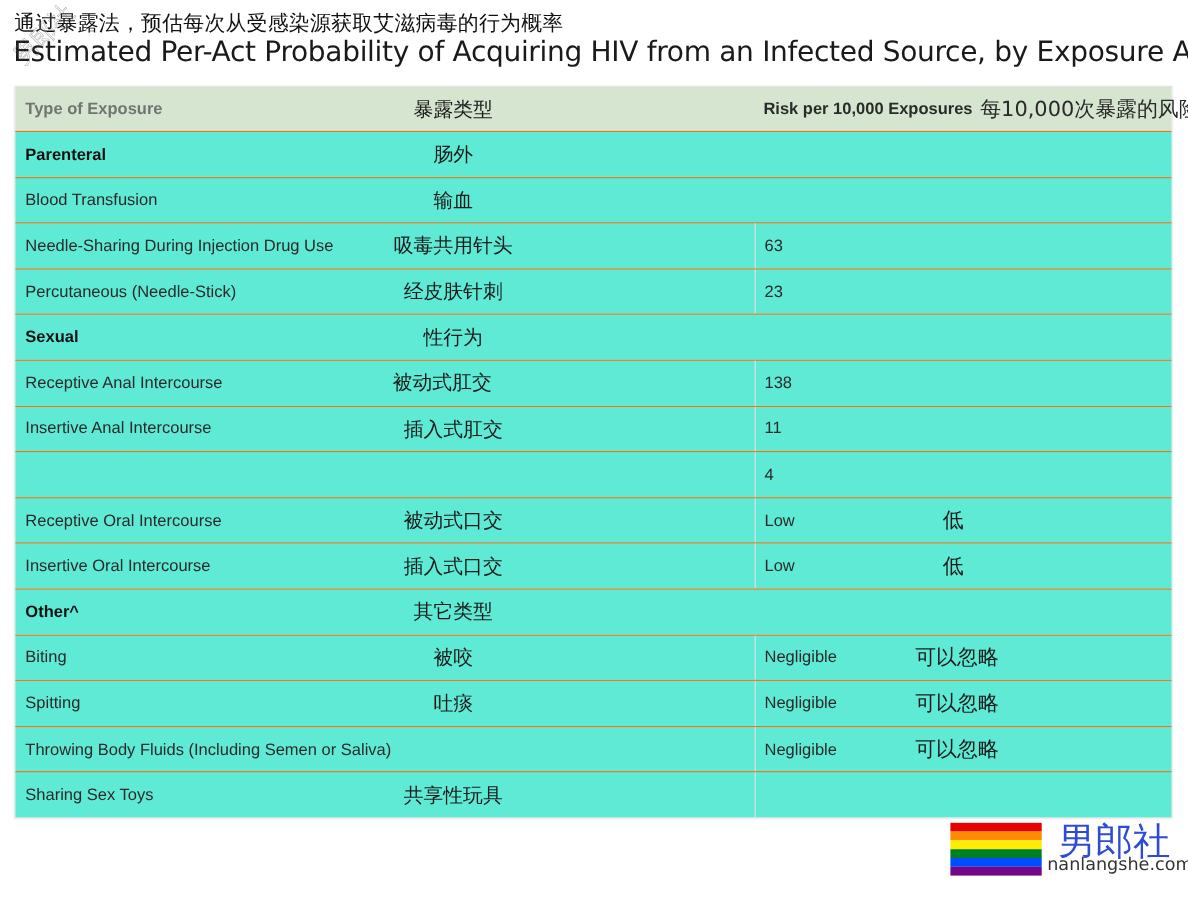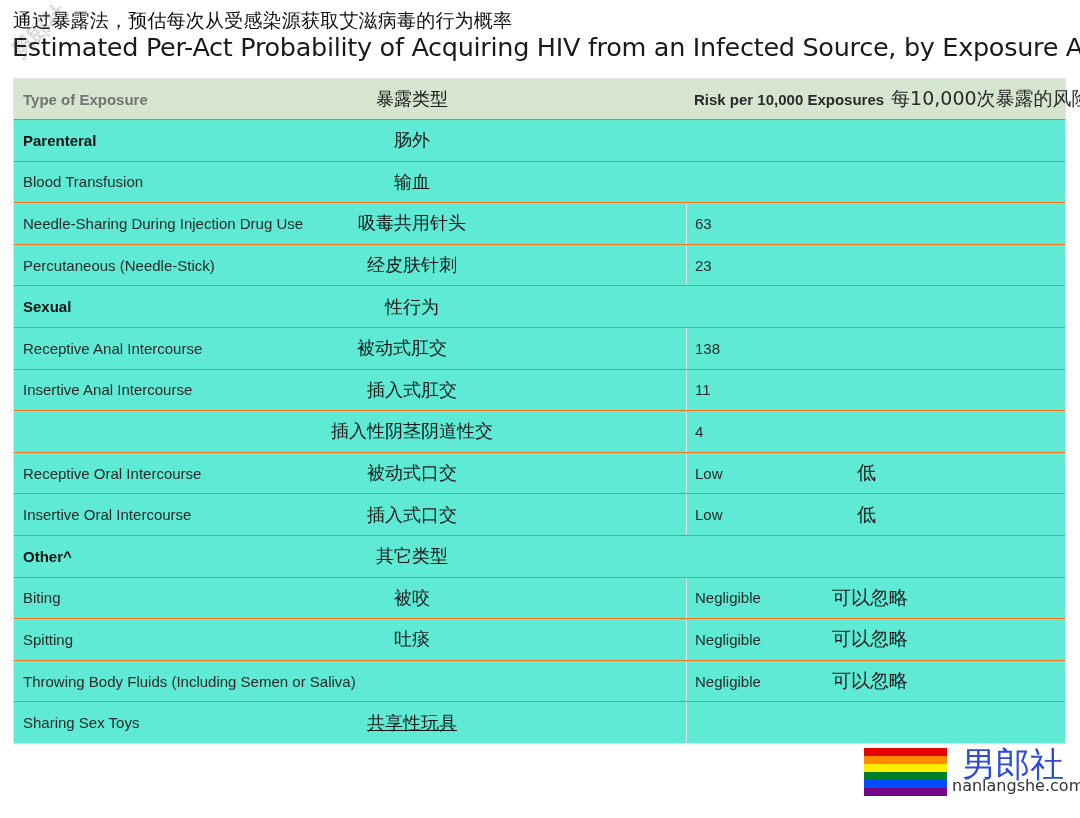--- a/index.html
+++ b/index.html
@@ -126,21 +126,20 @@
       </div>
       <div class="row item">
         <div class="cell c-cn" style="left: 398px; transform: translateX(-50%);">插入式肛交</div>
         <div class="cell c-en">Insertive Anal Intercourse</div>
         <div class="cell c-risk" style="width: 370px;">
           <span>11</span>
         </div>
         <div class="cell c-risk-cn" style="left: 818px;"></div>
       </div>
       <div class="row item">
-        <div class="cell c-cn" style="left: 398px; transform: translateX(-50%);">插入性阴茎阴道性交</div>
         <div class="cell c-risk" style="width: 370px;">
           <span>4</span>
         </div>
         <div class="cell c-risk-cn" style="left: 818px;"></div>
       </div>
       <div class="row item">
         <div class="cell c-en">Receptive Oral Intercourse</div>
         <div class="cell c-cn" style="left: 398px; transform: translateX(-50%);">被动式口交</div>
         <div class="cell c-risk" style="width: 370px;">
           <span>Low</span>
@@ -181,21 +180,21 @@
       </div>
       <div class="row item">
         <div class="cell c-en">Throwing Body Fluids (Including Semen or Saliva)</div>
         <div class="cell c-risk" style="width: 370px;">
           <span>Negligible</span>
         </div>
         <div class="cell c-risk-cn" style="left: 818px;">可以忽略</div>
       </div>
       <div class="row item">
         <div class="cell c-en">Sharing Sex Toys</div>
-        <div class="cell c-cn" style="left: 398px; transform: translateX(-50%); text-decoration: underline;">共享性玩具</div>
+        <div class="cell c-cn" style="left: 398px; transform: translateX(-50%);">共享性玩具</div>
         <div class="cell c-risk" style="width: 370px;">
           <span></span>
         </div>
         <div class="cell c-risk-cn" style="left: 818px;"></div>
       </div>
     </div>
 </div>
 
 <div class="logo">
   <div class="rainbow" id="rainbow">

